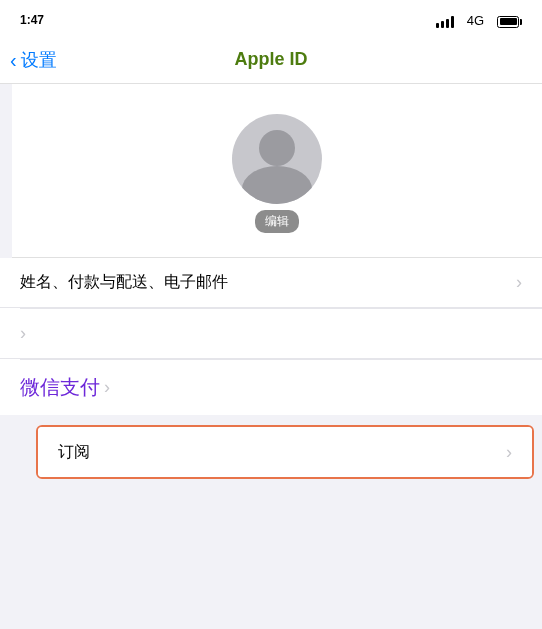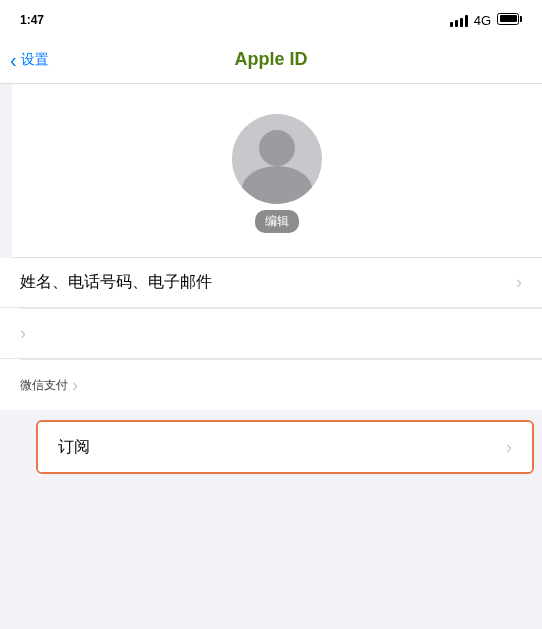--- a/index.html
+++ b/index.html
@@ -26,22 +26,22 @@
     }
 
     .status-time {
       font-size: 12px;
       font-weight: 600;
       color: #000;
     }
 
     .status-icons {
       display: flex;
-      align-items: flex-start;
-      gap: 6px;
+      align-items: flex-end;
+      gap: 13px;
     }
 
     .signal-icon {
       display: flex;
       align-items: flex-end;
       gap: 2px;
       height: 14px;
     }
 
     .signal-bar {
@@ -112,21 +112,21 @@
       gap: 2px;
     }
 
     .back-chevron {
       font-size: 20px;
       line-height: 1;
       margin-right: 2px;
     }
 
     .back-text {
-      font-size: 14px;
+      font-size: 18px;
     }
 
     .nav-title {
       font-size: 18px;
       font-weight: 600;
       color: #4d7c0f;
     }
 
     .profile-section {
       background: #fff;
@@ -204,22 +204,22 @@
       color: #000;
     }
 
     .menu-item-right {
       display: flex;
       align-items: center;
       gap: 4px;
     }
 
     .menu-item-hint {
-      font-size: 12px;
-      color: #404040;
+      font-size: 20px;
+      color: #6d28d9;
     }
 
     .chevron-right {
       color: #c7c7cc;
       font-size: 18px;
       font-weight: 300;
     }
 
     .menu-sections-wrapper {
       padding: 0;
@@ -273,21 +273,21 @@
       <div class="avatar-body"></div>
     </div>
     <span class="edit-badge">编辑</span>
   </div>
 </div>
 
 <div class="menu-sections-wrapper">
 
   <div class="section-group">
     <div class="menu-item">
-      <span class="menu-item-left">姓名、电话号码、电子邮件</span>
+      <span class="menu-item-left">姓名、付款与配送、电子邮件</span>
       <div class="menu-item-right">
         <span class="chevron-right">›</span>
       </div>
     </div>
     <div class="section-divider"></div>
     <div class="menu-item">
       <div class="menu-item-right">
         <span class="chevron-right">›</span>
       </div>
     </div>

